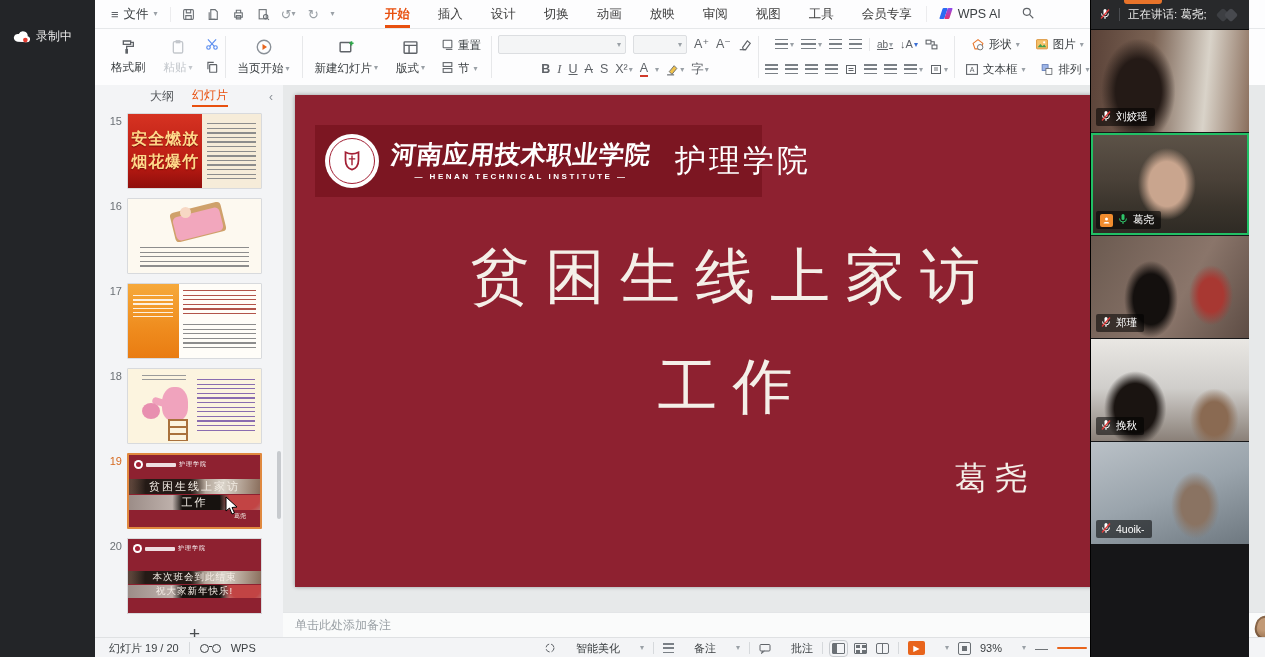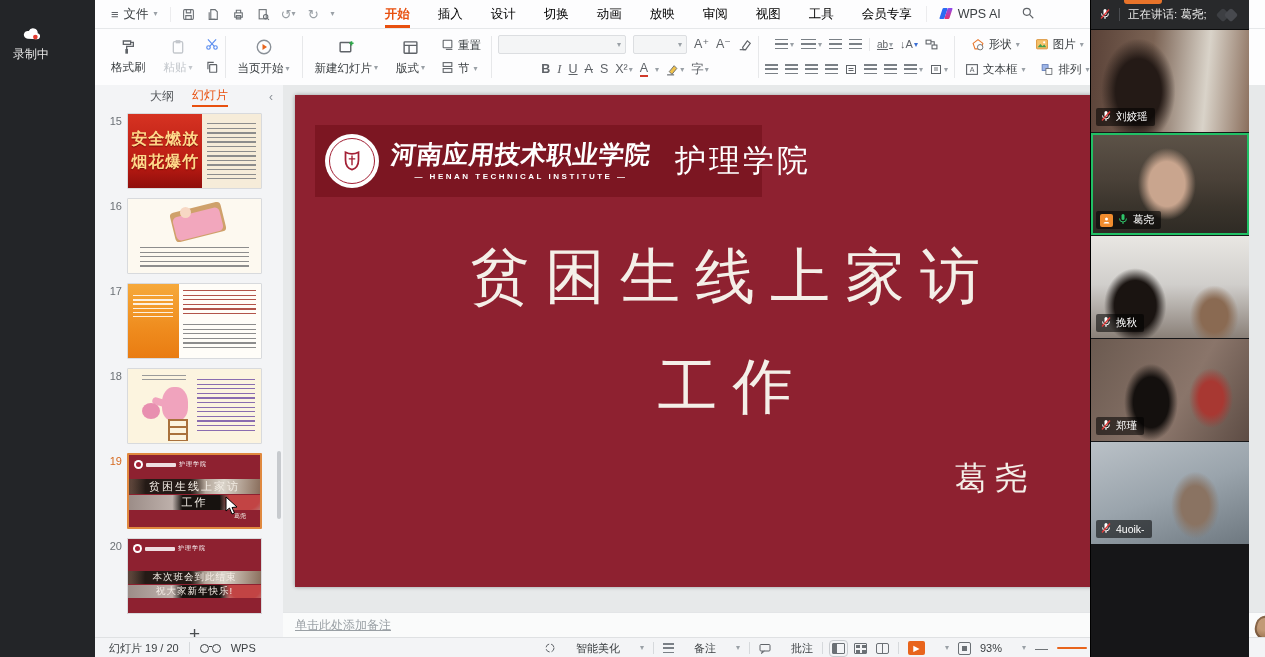--- a/index.html
+++ b/index.html
@@ -1,32 +1,32 @@
 <!DOCTYPE html>
 <html><head>
 <meta charset="utf-8">
 <style>
   html,body{margin:0;padding:0;background:#111;}
   #app{position:relative;width:1265px;height:657px;background:#232528;overflow:hidden;
        font-family:"Liberation Sans","DejaVu Sans",sans-serif;-webkit-font-smoothing:antialiased;}
   
   #recording{position:absolute;left:13px;top:28px;display:flex;align-items:center;gap:6px;
-             color:#e8e8e8;font-size:12px;z-index:3;flex-direction:column;}
+             color:#e8e8e8;font-size:12px;z-index:3;}
   
   #wps{position:absolute;left:95px;top:0;width:1170px;height:657px;background:#f6f7f8;}
   
   #menubar{position:relative;height:28px;background:#fdfdfe;border-bottom:1px solid #e6e8ea;
            display:flex;align-items:center;font-size:12.5px;color:#3c4043;}
   .filemenu{display:flex;align-items:center;gap:5px;padding:0 12px 0 16px;cursor:default;}
   .hamb{font-size:13px;color:#5f6368;}
   .dd{font-size:8px;color:#9aa0a6;line-height:1;}
   .qat{display:flex;align-items:center;gap:10px;padding:0 10px;border-left:1px solid #ececee;}
   .qat .qicon{width:15px;height:15px;display:flex;align-items:center;justify-content:center;color:#6b7075;font-size:13px;}
   #menu-tabs{display:flex;align-items:center;margin-left:26px;height:100%;}
-  .mtab{padding:0 14px;height:100%;display:flex;align-items:center;position:relative;color:#000000;}
+  .mtab{padding:0 14px;height:100%;display:flex;align-items:center;position:relative;color:#404040;}
   .mtab.active{color:#e8500f;font-weight:bold;}
   .mtab.active::after{content:"";position:absolute;left:14px;right:14px;bottom:0;height:3px;background:#e8500f;}
   .wps-ai{display:flex;align-items:center;gap:5px;padding:0 12px;border-left:1px solid #ececee;height:60%;}
   .ai-logo{position:relative;width:14px;height:12px;display:inline-block;}
   .ai-logo i{position:absolute;width:5px;height:11px;transform:skewX(-18deg);border-radius:1px;}
   .ai-logo .a1{left:2px;background:#2b6bf3;}
   .ai-logo .a2{left:7px;background:linear-gradient(180deg,#8a4bf0,#e8336e);}
   .msearch{margin-left:8px;}
   
   #toolbar{height:57px;background:#fdfdfe;border-bottom:1px solid #e0e2e4;display:flex;align-items:stretch;
@@ -122,21 +122,21 @@
   .college{color:#fff;font-size:31px;letter-spacing:3px;font-family:"DejaVu Serif","Liberation Serif",serif;white-space:nowrap;}
   .title1{position:absolute;left:0;width:100%;top:142px;text-align:center;color:#f4efe8;font-size:60px;
           letter-spacing:15px;font-family:"DejaVu Serif","Liberation Serif",serif;}
   .title2{position:absolute;left:0;width:100%;top:252px;text-align:center;color:#f4efe8;font-size:60px;
           letter-spacing:15px;font-family:"DejaVu Serif","Liberation Serif",serif;}
   .author{position:absolute;left:660px;top:362px;color:#f4efe8;font-size:32px;letter-spacing:8px;
           font-family:"DejaVu Serif","Liberation Serif",serif;}
   
   #notes{position:absolute;left:188px;right:0;top:612px;height:25px;background:#fafbfb;
          border-top:1px solid #e3e5e7;display:flex;align-items:center;}
-  #notes .ph{color:#9aa0a5;font-size:12px;margin-left:12px;text-decoration:underline;}
+  #notes .ph{color:#9aa0a5;font-size:12px;margin-left:12px;}
   #mascot{position:absolute;left:972px;top:3px;width:24px;height:24px;border-radius:46% 54% 52% 48%;
           background:radial-gradient(circle at 35% 35%,#c29a76 0 30%,#9a7352 70%,#7c5a3e 100%);
           transform:rotate(14deg);box-shadow:inset 0 0 0 2px rgba(90,62,40,.55);}
   #statusbar{position:absolute;left:0;right:0;top:637px;height:20px;background:#f3f4f6;border-top:1px solid #dfe1e3;
              display:flex;align-items:center;font-size:11px;color:#3c4043;}
   .sb-left{display:flex;align-items:center;gap:10px;margin-left:14px;}
   .sb-sep{width:1px;height:12px;background:#d6d9dc;}
   .glasses{display:inline-flex;align-items:center;}
   .lens{width:7px;height:7px;border:1.5px solid #3c4043;border-radius:50%;display:inline-block;}
   .bridge{width:3px;height:3px;border-top:1.5px solid #3c4043;display:inline-block;}
@@ -730,40 +730,40 @@
               </svg>
             </span>
             <span><svg width="12" height="12" viewBox="0 0 24 24">
                 <rect x="9" y="2" width="6" height="12" rx="3" fill="#2fc56a"></rect>
                 <path d="M5 11a7 7 0 0 0 14 0" fill="none" stroke="#2fc56a" stroke-width="2"></path>
                 <line x1="12" y1="18" x2="12" y2="22" stroke="#2fc56a" stroke-width="2"></line>
               </svg></span>
             <span>葛尧</span>
           </div>
         </div>
+        <div class="tile t4">
+          <div class="namepill">
+            <span><svg width="12" height="12" viewBox="0 0 24 24">
+                <rect x="9" y="2" width="6" height="12" rx="3" fill="#fff"></rect>
+                <path d="M5 11a7 7 0 0 0 14 0" fill="none" stroke="#fff" stroke-width="2"></path>
+                <line x1="12" y1="18" x2="12" y2="22" stroke="#fff" stroke-width="2"></line>
+                <line x1="4" y1="21" x2="20" y2="3" stroke="#e23a3a" stroke-width="2.6"></line>
+              </svg></span>
+            <span>郑瑾</span>
+          </div>
+        </div>
         <div class="tile t5">
           <div class="namepill">
             <span><svg width="12" height="12" viewBox="0 0 24 24">
                 <rect x="9" y="2" width="6" height="12" rx="3" fill="#fff"></rect>
                 <path d="M5 11a7 7 0 0 0 14 0" fill="none" stroke="#fff" stroke-width="2"></path>
                 <line x1="12" y1="18" x2="12" y2="22" stroke="#fff" stroke-width="2"></line>
                 <line x1="4" y1="21" x2="20" y2="3" stroke="#e23a3a" stroke-width="2.6"></line>
               </svg></span>
             <span>挽秋</span>
-          </div>
-        </div>
-        <div class="tile t4">
-          <div class="namepill">
-            <span><svg width="12" height="12" viewBox="0 0 24 24">
-                <rect x="9" y="2" width="6" height="12" rx="3" fill="#fff"></rect>
-                <path d="M5 11a7 7 0 0 0 14 0" fill="none" stroke="#fff" stroke-width="2"></path>
-                <line x1="12" y1="18" x2="12" y2="22" stroke="#fff" stroke-width="2"></line>
-                <line x1="4" y1="21" x2="20" y2="3" stroke="#e23a3a" stroke-width="2.6"></line>
-              </svg></span>
-            <span>郑瑾</span>
           </div>
         </div>
         <div class="tile t6">
           <div class="namepill">
             <span><svg width="12" height="12" viewBox="0 0 24 24">
                 <rect x="9" y="2" width="6" height="12" rx="3" fill="#fff"></rect>
                 <path d="M5 11a7 7 0 0 0 14 0" fill="none" stroke="#fff" stroke-width="2"></path>
                 <line x1="12" y1="18" x2="12" y2="22" stroke="#fff" stroke-width="2"></line>
                 <line x1="4" y1="21" x2="20" y2="3" stroke="#e23a3a" stroke-width="2.6"></line>
               </svg></span>

